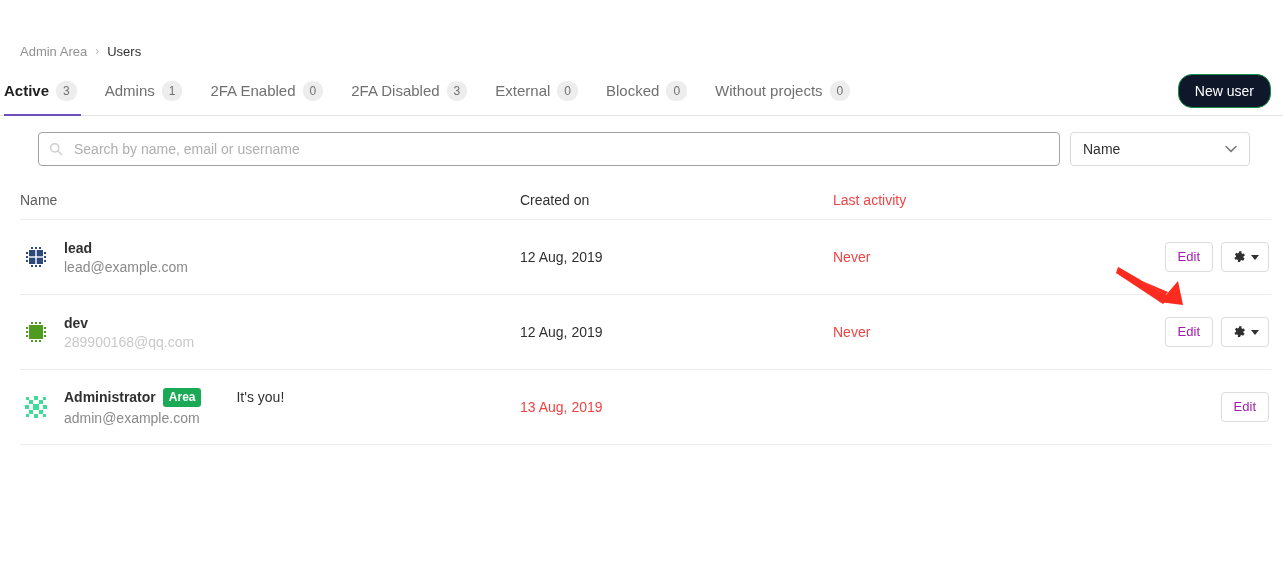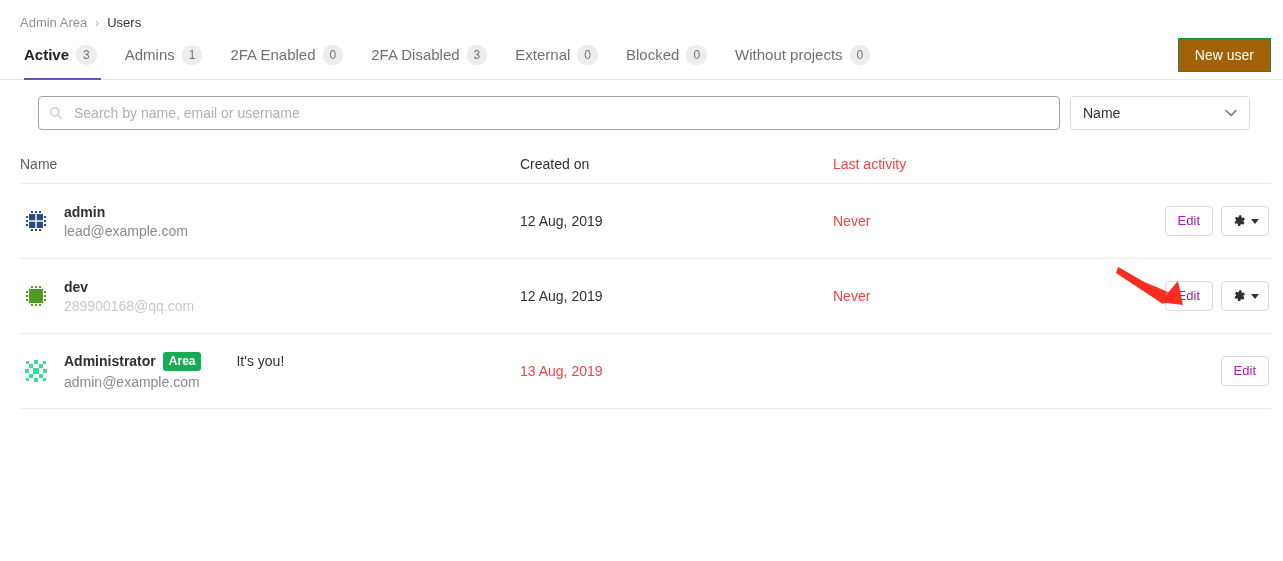--- a/index.html
+++ b/index.html
@@ -9,40 +9,40 @@
     background: #ffffff;
     font-family: "Liberation Sans", sans-serif;
     color: #2e2e2e;
     overflow: hidden;
   }
 
   
   .breadcrumb {
     height: 30px;
     display: flex;
-    align-items: flex-end;
+    align-items: center;
     padding: 0 0 0 20px;
     font-size: 13px;
+    margin-top: 36px;
   }
   .breadcrumb .crumb-link { color: #919191; }
   .breadcrumb .crumb-sep {
     color: #b8b8b8;
     margin: 0 8px;
     font-size: 12px;
   }
   .breadcrumb .crumb-current { color: #303030; }
 
   
   .tabbar {
     position: relative;
     height: 50px;
     border-bottom: 1px solid #e5e5e5;
     display: flex;
     align-items: stretch;
-    padding-left: 20px;
   }
   .tabs {
     display: flex;
     align-items: stretch;
   }
   .tab {
     display: flex;
     align-items: center;
     gap: 7px;
     padding: 0 14px;
@@ -76,23 +76,23 @@
     height: 2px;
     background: #6b4fbb;
   }
 
   .new-user-btn {
     position: absolute;
     right: 12px;
     top: 8px;
     height: 34px;
     padding: 0 16px;
-    background: #a16207;
+    background: #0f172a;
     border: 1px solid #168f48;
-    border-radius: 0;
+    border-radius: 14px;
     color: #ffffff;
     font-size: 14px;
     line-height: 32px;
     cursor: pointer;
   }
 
   
   .filter-row {
     display: flex;
     align-items: center;
@@ -338,21 +338,21 @@
               <rect x="19" y="24" width="2" height="2"></rect>
           </g>
           <g fill="#ffffff">
             <rect x="15.3" y="9" width="1.4" height="14"></rect>
             <rect x="9" y="15.3" width="14" height="1.4"></rect>
           </g>
         </svg>
       </div>
       <div class="name-block">
         <div class="name-line">
-          <span>admin</span>
+          <span>lead</span>
         </div>
         <span class="email">lead@example.com</span>
       </div>
     </div>
     <div class="col-created">12 Aug, 2019</div>
     <div class="col-last">Never</div>
     <div class="col-actions">
       <button class="btn">Edit</button>
       <div class="btn-gear">
         <svg width="14" height="14" viewBox="0 0 16 16">

